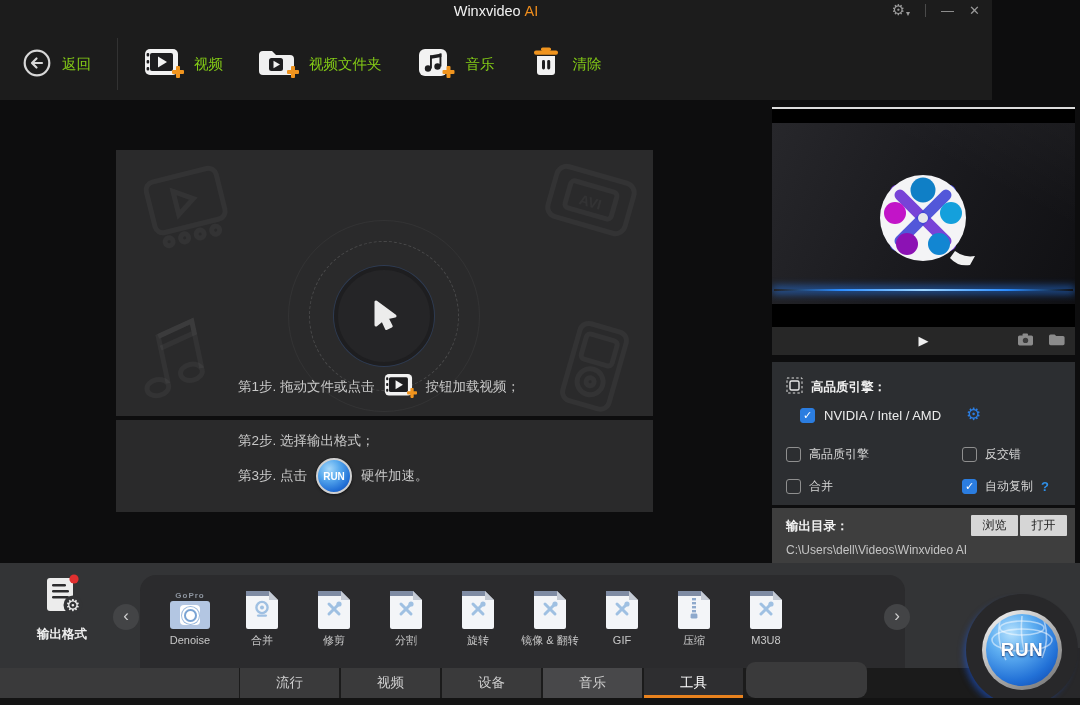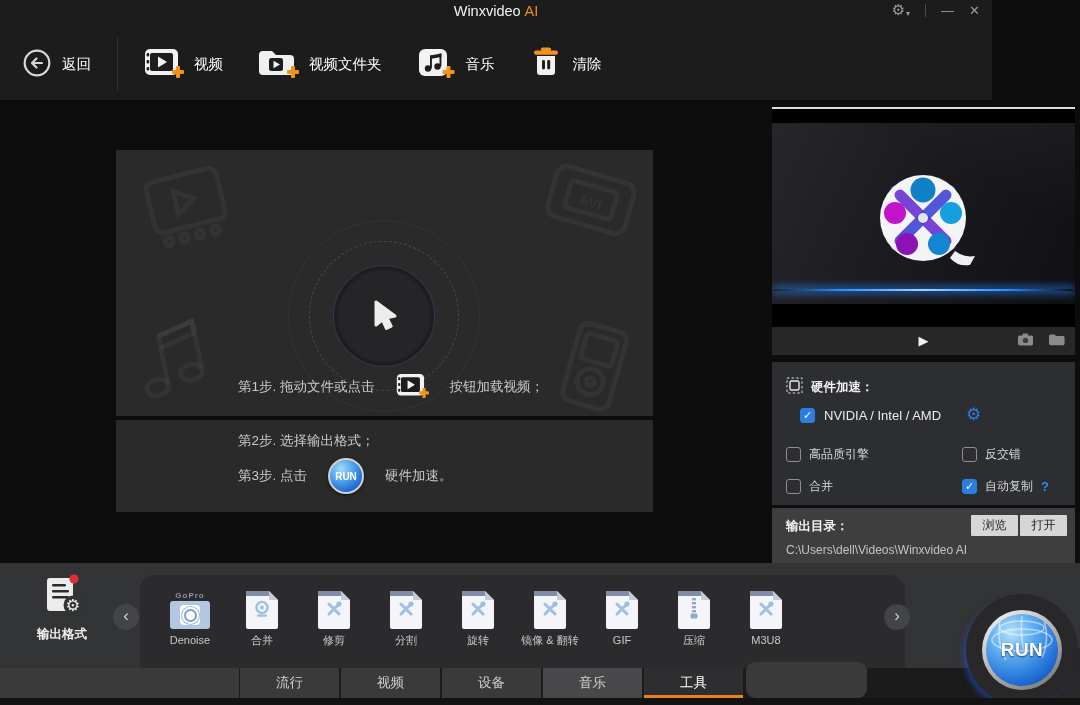--- a/index.html
+++ b/index.html
@@ -9,32 +9,32 @@
   
   .header { position:absolute; top:0; left:0; width:992px; height:100px; background:#1c1c1c; }
   .app-title { position:absolute; top:3px; left:50%; transform:translateX(-50%); font-size:14.5px; color:#f2f2f2; white-space:nowrap; }
   .app-title .accent { color:#ee8d1d; margin-left:4px; }
   .win-controls { position:absolute; top:2px; right:12px; display:flex; align-items:center; gap:15px; color:#9b9b9b; }
   .win-btn { font-size:13px; cursor:default; display:flex; align-items:flex-end; }
   .gear-glyph { font-size:15px; line-height:16px; }
   .caret-glyph { font-size:8px; margin-left:1px; }
   .win-divider { width:1px; height:13px; background:#4a4a4a; }
   .toolbar-row { position:absolute; top:38px; left:22px; display:flex; align-items:center; height:52px; }
-  .tool-btn { display:flex; align-items:center; gap:10px; color:#ffffff; font-size:14.5px; margin-right:34px; }
+  .tool-btn { display:flex; align-items:center; gap:10px; color:#84cc16; font-size:14.5px; margin-right:34px; }
   .tool-divider { width:1px; height:52px; background:#323232; margin:0 26px 0 0; }
 
   
   .dropzone-top { position:absolute; left:116px; top:150px; width:537px; height:266px; background:#2a2a2b; }
   .dropzone-bottom { position:absolute; left:116px; top:420px; width:537px; height:92px; background:#2a2a2b; }
   .wm { position:absolute; opacity:.85; }
   .circle-outer { position:absolute; left:172px; top:70px; width:192px; height:192px; border:1px solid rgba(255,255,255,.045); border-radius:50%; }
   .circle-dashed { position:absolute; left:193px; top:91px; width:150px; height:150px; border:1px dashed rgba(255,255,255,.14); border-radius:50%; }
   .circle-btn { position:absolute; left:218px; top:116px; width:100px; height:100px; border-radius:50%; background:#252527;
     border:4px solid #1e1e20; box-shadow:0 0 0 1px rgba(60,110,200,.25); display:flex; align-items:center; justify-content:center; }
-  .step-row { position:absolute; left:122px; display:flex; align-items:center; gap:21px; color:#c9c9c9; font-size:13.5px; white-space:nowrap; }
+  .step-row { position:absolute; left:122px; display:flex; align-items:center; gap:9px; color:#c9c9c9; font-size:13.5px; white-space:nowrap; }
   .film-icon-sm { display:inline-block; }
 
   .run-small { width:36px; height:36px; border-radius:50%; border:2px solid #d0d0d0;
     background:radial-gradient(circle at 35% 28%, #a6d8fa 0%, #57a9ee 35%, #2270d6 70%, #0c3fa4 100%);
     color:#fff; font-weight:bold; font-size:10px; display:flex; align-items:center; justify-content:center;
     box-shadow:0 1px 3px rgba(0,0,0,.6); }
 
   
   .preview-box { position:absolute; left:772px; top:107px; width:303px; height:220px; background:#000; border-top:2px solid #dcdcdc; }
   .video-area { position:absolute; left:0; top:14px; width:303px; height:181px;
@@ -318,21 +318,21 @@
   </div>
 
   <div class="hw-panel">
     <div class="hw-title">
       <span>
         <svg width="17" height="17" viewBox="0 0 17 17">
             <rect x="1" y="1" width="15" height="15" fill="none" stroke="#e0e0e0" stroke-width="1" stroke-dasharray="2.4 2.2"></rect>
             <rect x="4" y="4" width="9" height="9" rx="1.5" fill="none" stroke="#e8e8e8" stroke-width="1.4"></rect>
           </svg>
       </span>
-      <span>硬件加速：</span>
+      <span>高品质引擎：</span>
     </div>
     <div class="gpu-row">
       <span class="cb checked">✓</span>
       <span>NVIDIA / Intel / AMD</span>
       <span class="gear-blue">⚙</span>
     </div>
     <div class="hw-options" id="hw-options">
         <div class="hw-opt">
           <span class="cb"></span>
           <span>高品质引擎</span>

